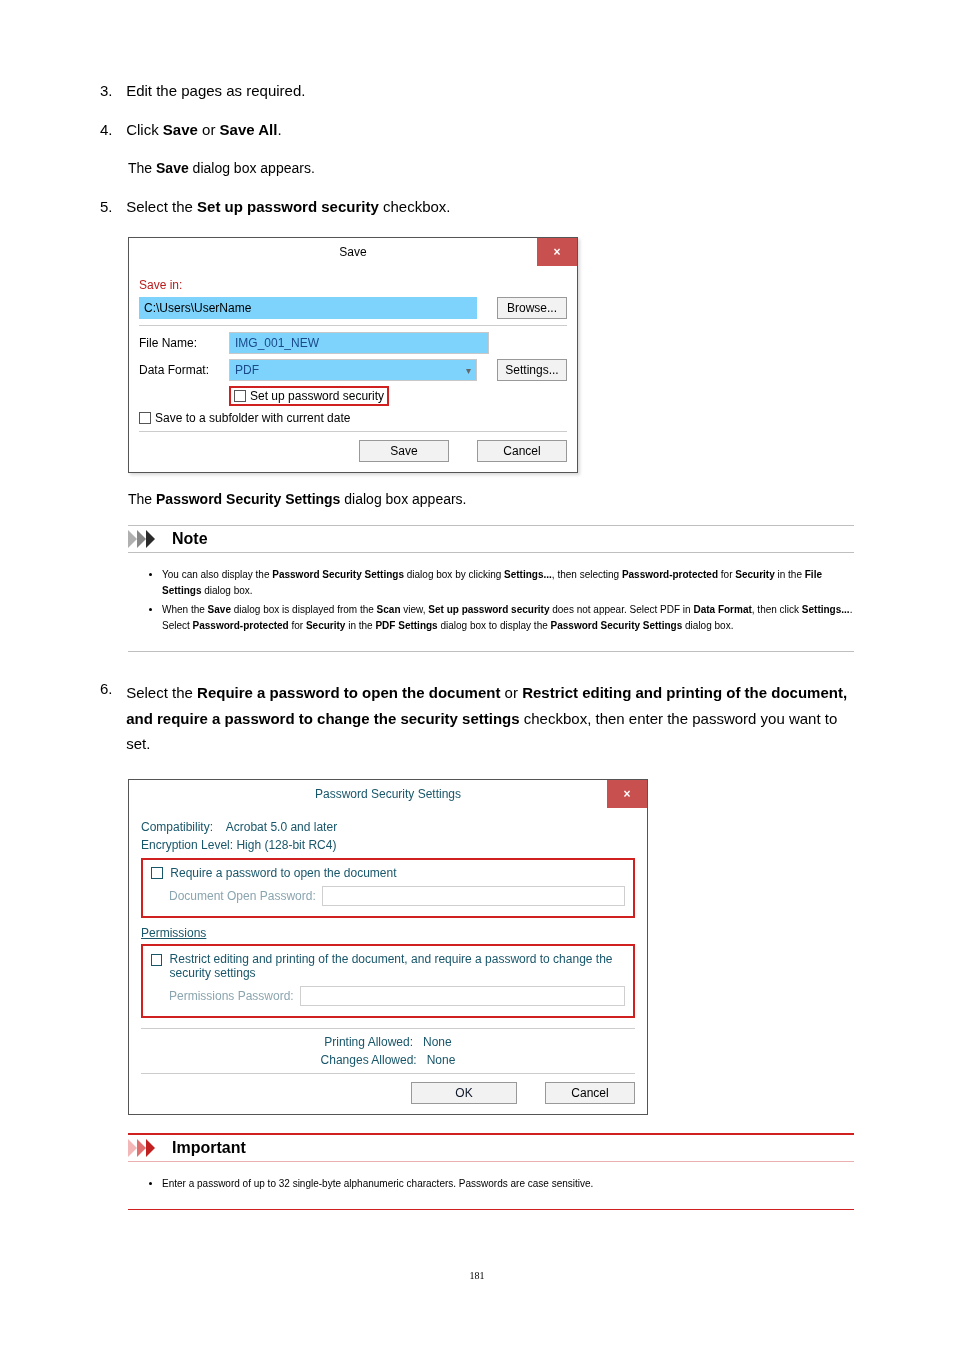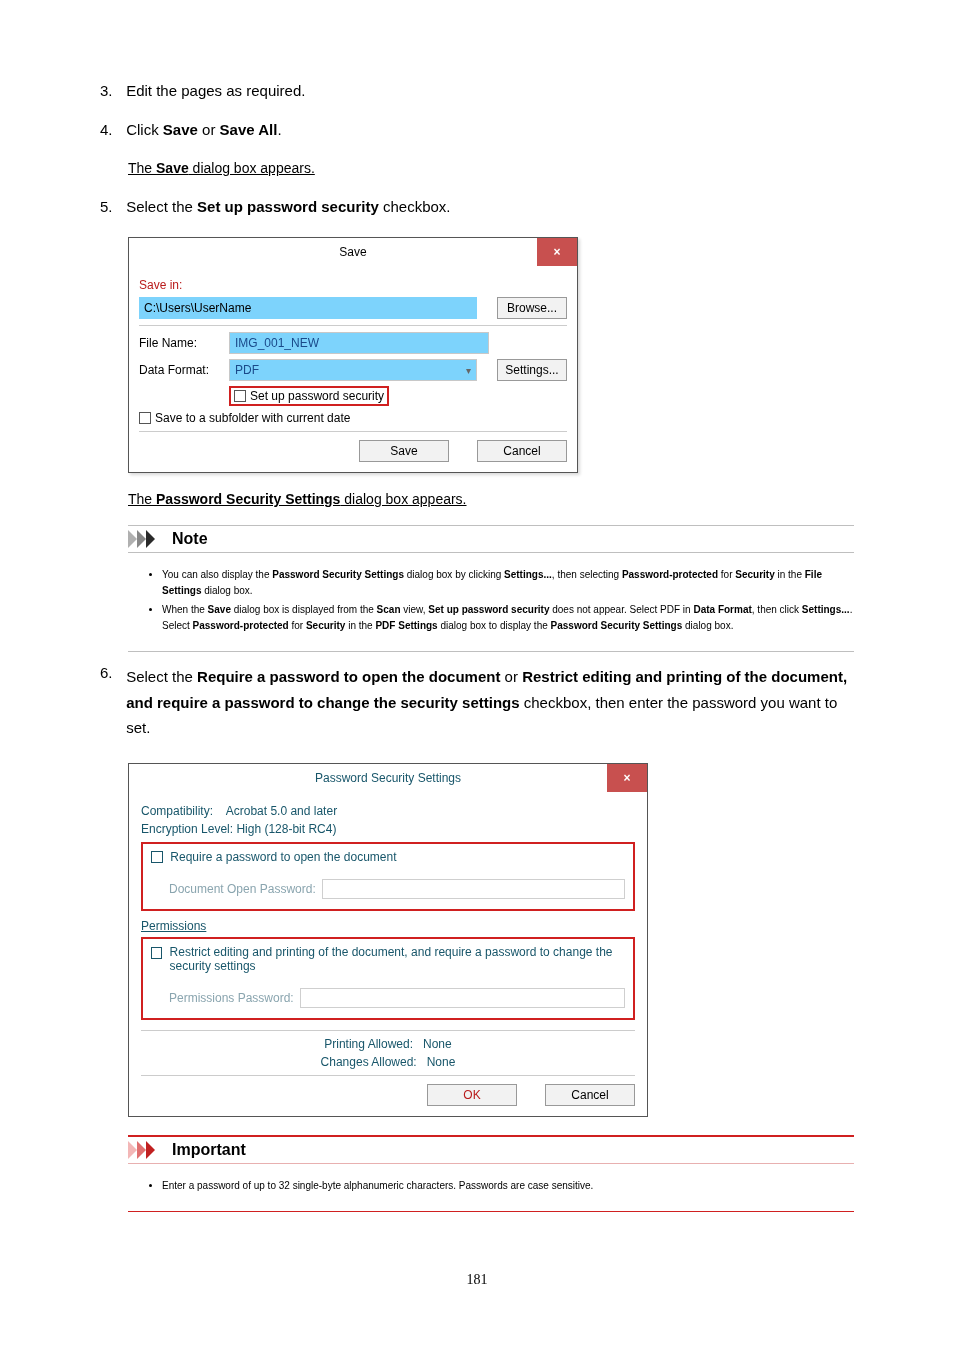--- a/index.html
+++ b/index.html
@@ -24,21 +24,20 @@
     vertical-align: top;
   }
   .step-body {
     display: inline-block;
     width: calc(100% - 28px);
     vertical-align: top;
   }
   .sub {
     margin: 18px 0 10px 28px;
     font-size: 14px;
-    text-decoration: underline;
   }
   b { font-weight: bold; }
   .dialog {
     margin: 14px 0 14px 28px;
     border: 1px solid #555;
     box-shadow: 2px 2px 3px rgba(0,0,0,.15);
     background: #fff;
     font-size: 12px;
     width: 450px;
   }
@@ -161,22 +160,22 @@
     margin-top: 2px;
   }
   .subbox.hl { border: 2px solid #d02020; }
   .indent { margin-left: 18px; }
   .input-disabled {
     border: 1px solid #cfcfcf;
     height: 20px;
     flex:1;
     background:#fff;
   }
-  .permrow { display:flex; align-items:center; gap:6px; margin-top:15px; }
-  .pagenum { text-align:center; font-size:14px; font-family:"Times New Roman",serif; margin:60px 0 40px; }
+  .permrow { display:flex; align-items:center; gap:6px; margin-top:6px; }
+  .pagenum { text-align:center; font-size:10px; font-family:"Times New Roman",serif; margin:60px 0 40px; }
 </style>
 </head>
 <body>
 
 <div class="page">
 
   <div class="step">
     <span class="step-num">3.</span>
     <span class="step-body">Edit the pages as required.</span>
   </div>
@@ -264,21 +263,21 @@
         <li>
           <span>You can also display the </span><b>Password Security Settings</b><span> dialog box by clicking </span><b>Settings...</b><span>, then selecting </span><b>Password-protected</b><span> for </span><b>Security</b><span> in the </span><b>File Settings</b><span> dialog box.</span>
         </li>
         <li>
           <span>When the </span><b>Save</b><span> dialog box is displayed from the </span><b>Scan</b><span> view, </span><b>Set up password security</b><span> does not appear. Select PDF in </span><b>Data Format</b><span>, then click </span><b>Settings...</b><span>. Select </span><b>Password-protected</b><span> for </span><b>Security</b><span> in the </span><b>PDF Settings</b><span> dialog box to display the </span><b>Password Security Settings</b><span> dialog box.</span>
         </li>
       </ul>
     </div>
   </div>
 
-  <div class="step" style="margin-top:12px;">
+  <div class="step" style="margin-top:28px;">
     <span class="step-num">6.</span>
     <span class="step-body" style="line-height:1.7;">
       <span>Select the </span><b>Require a password to open the document</b><span> or </span><b>Restrict editing and printing of the document, and require a password to change the security settings</b><span> checkbox, then enter the password you want to set.</span>
     </span>
   </div>
 
   <div class="dlg-teal">
     <div class="ttl">
       <span>Password Security Settings</span>
       <div class="close2"><span>×</span></div>
@@ -320,21 +319,21 @@
           <span>Printing Allowed:</span>&nbsp;&nbsp;
           <span>None</span>
         </div>
         <div class="tealrow">
           <span>Changes Allowed:</span>&nbsp;&nbsp;
           <span>None</span>
         </div>
       </div>
       <div class="sep"></div>
       <div class="btnrow">
-        <div class="btn" style="width:90px; color:#b91c1c;">OK</div>
+        <div class="btn" style="width:106px; color:#0f172a;">OK</div>
         <div class="btn" style="width:90px; color:#000;">Cancel</div>
       </div>
     </div>
   </div>
 
   <div class="callout" style="border-top:2px solid #d02020; border-bottom:1px solid #d02020; margin-left:28px;">
     <div class="callout-head">
       <span class="arrows">
         <svg width="40" height="18" viewBox="0 0 40 18">
           <polygon points="0,0 9,9 0,18" fill="#f3b7b7"></polygon>

